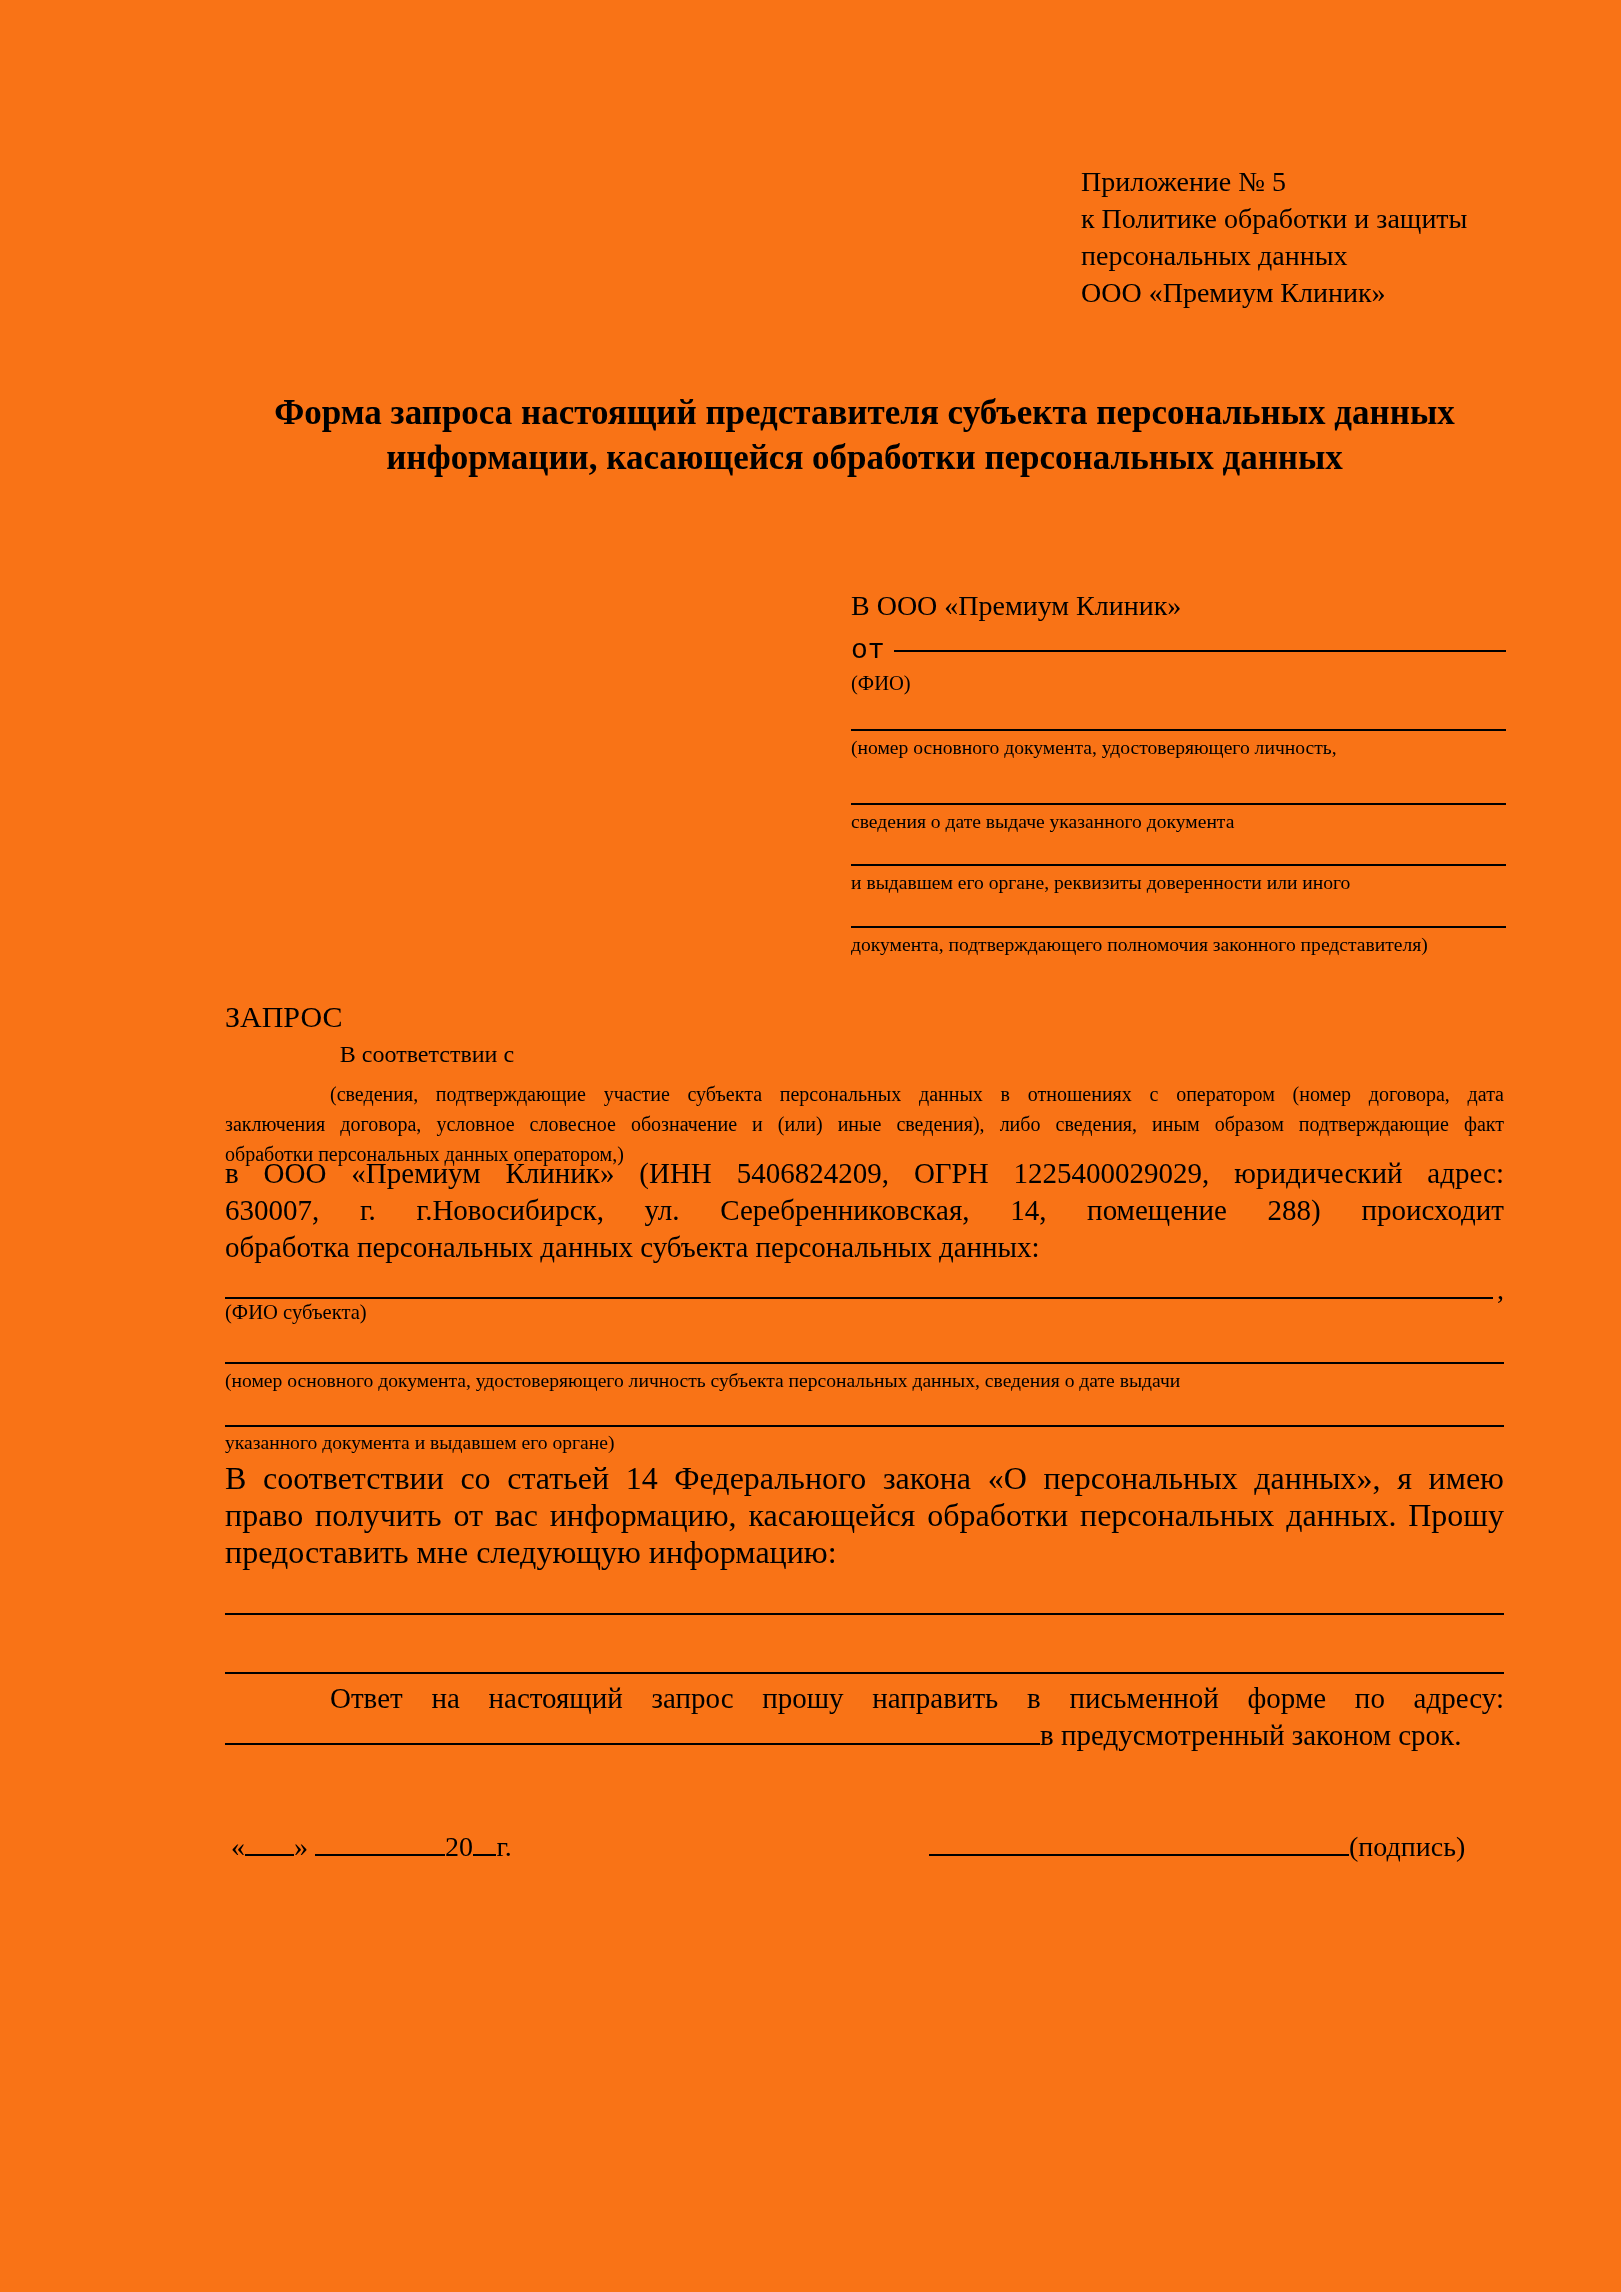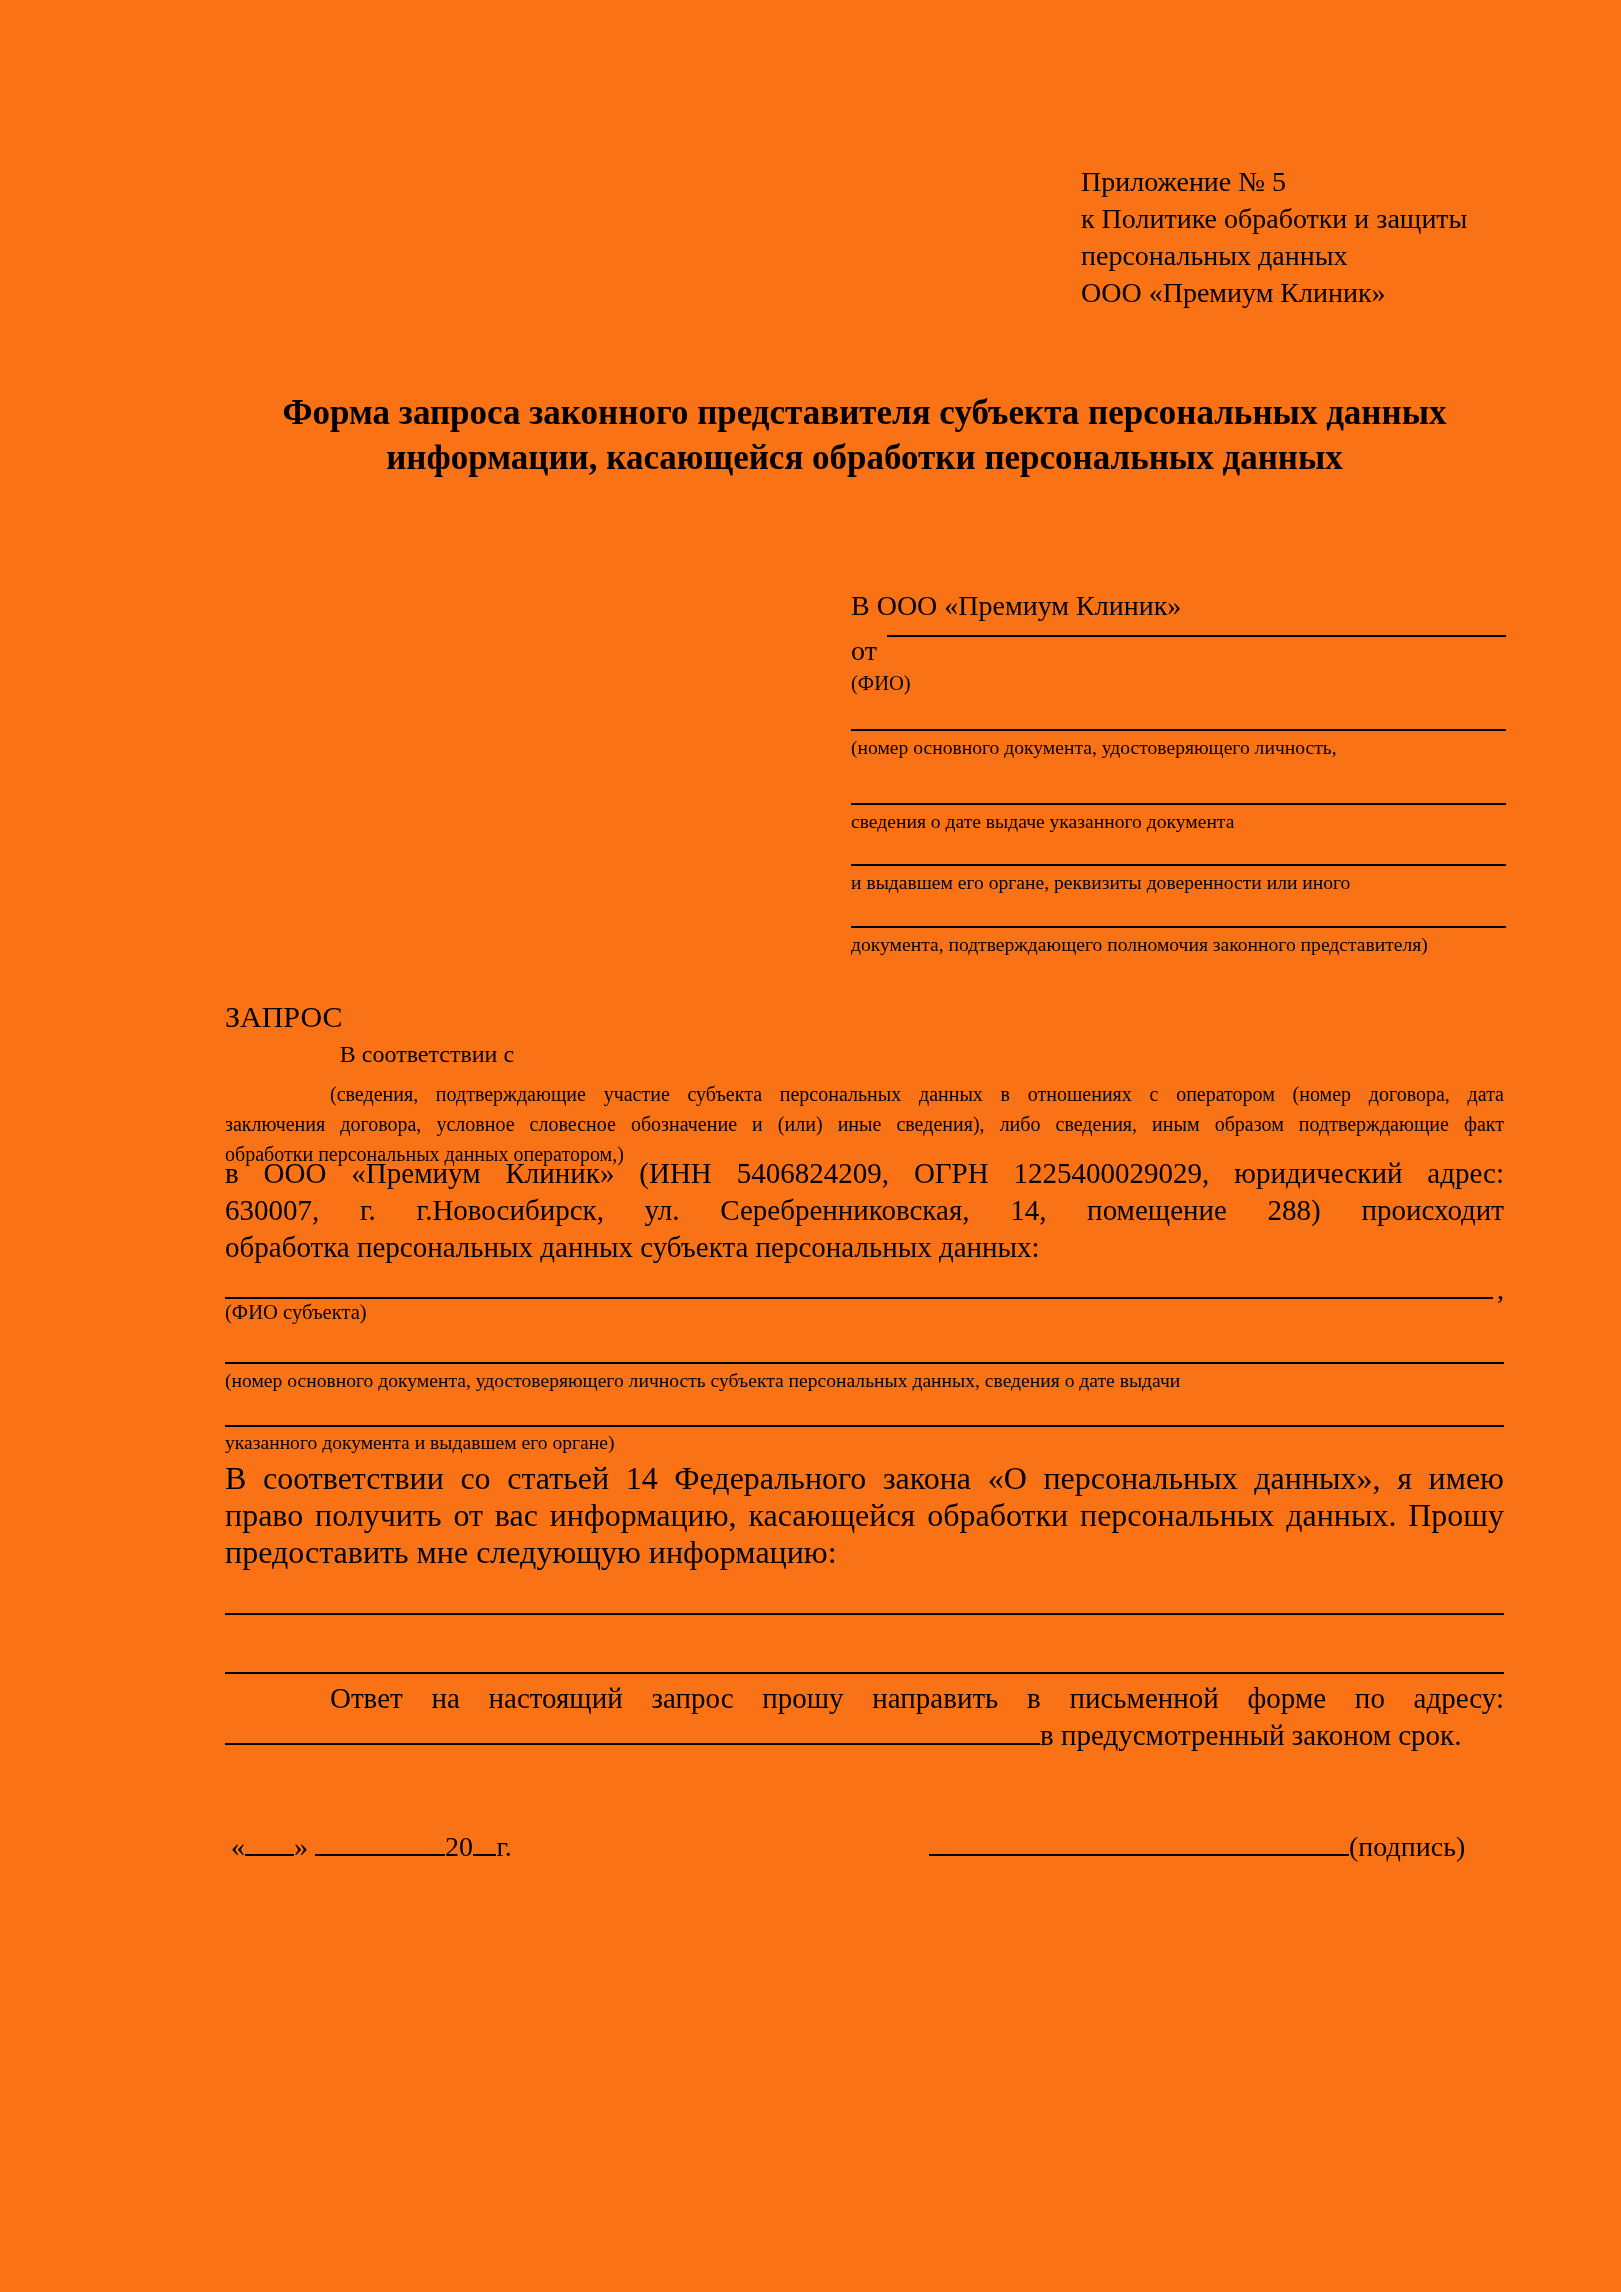--- a/index.html
+++ b/index.html
@@ -13,21 +13,21 @@
   
   .appendix { left:1081px; top:163px; font-size:28px; line-height:37px; }
 
   
   .title { left:225px; top:390px; width:1279px; text-align:center;
            font-weight:bold; font-size:35px; line-height:45px; }
 
   
   .addr { left:851px; top:590px; width:655px; height:382px; font-size:28px; }
   .addr-to { position:absolute; top:0; left:0; }
-  .addr-from { position:absolute; top:45px; left:0; right:0; display:flex; align-items:flex-start; }
+  .addr-from { position:absolute; top:45px; left:0; right:0; display:flex; align-items:center;font-family:Liberation Mono, monospace; }
   .addr-from .fill { flex:1; margin-left:9.8px; border-bottom:2.9px solid #000; height:0; }
   .cap { font-size:19.6px; }
   .capline { position:absolute; left:0; right:0; }
   .hr3 { position:absolute; left:0; right:0; border-bottom:2.9px solid #000; height:0; }
   .addr-fio { position:absolute; top:82px; left:0; right:0; font-size:20.6px; }
 
   
   .q-head { left:225px; top:1000px; width:1279px; text-align:left; font-size:30px; }
   .q-acc  { left:225px; top:1041px; width:1279px; font-size:24px; display:flex; align-items:baseline;flex-direction:column; }
   .q-acc .lead { padding-left:103px; white-space:nowrap; }
@@ -66,21 +66,21 @@
 <div class="page">
 
   <div class="abs appendix">
     <div>Приложение № 5</div>
     <div>к Политике обработки и защиты</div>
     <div>персональных данных</div>
     <div>ООО «Премиум Клиник»</div>
   </div>
 
   <div class="abs title">
-    <div>Форма запроса законного представителя субъекта персональных данных</div>
+    <div>Форма запроса настоящий представителя субъекта персональных данных</div>
     <div>информации, касающейся обработки персональных данных</div>
   </div>
 
   <div class="abs addr">
     <div class="addr-to">В ООО «Премиум Клиник»</div>
     <div class="addr-from">
       <span>от</span>
       <span class="fill"></span>
     </div>
     <div class="cap addr-fio">(ФИО)</div>

